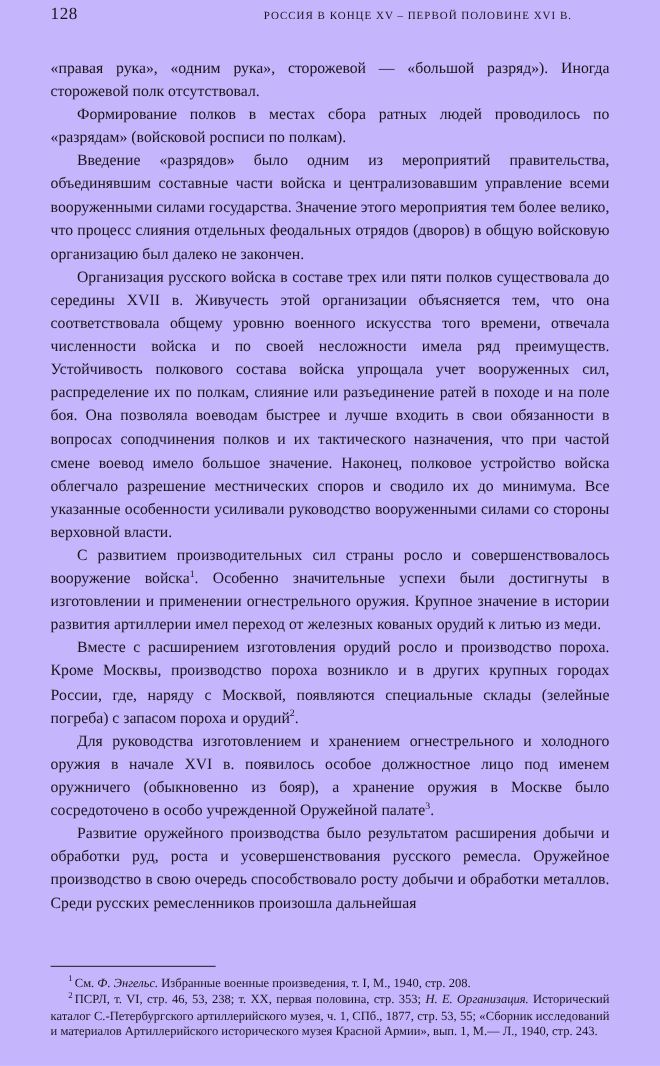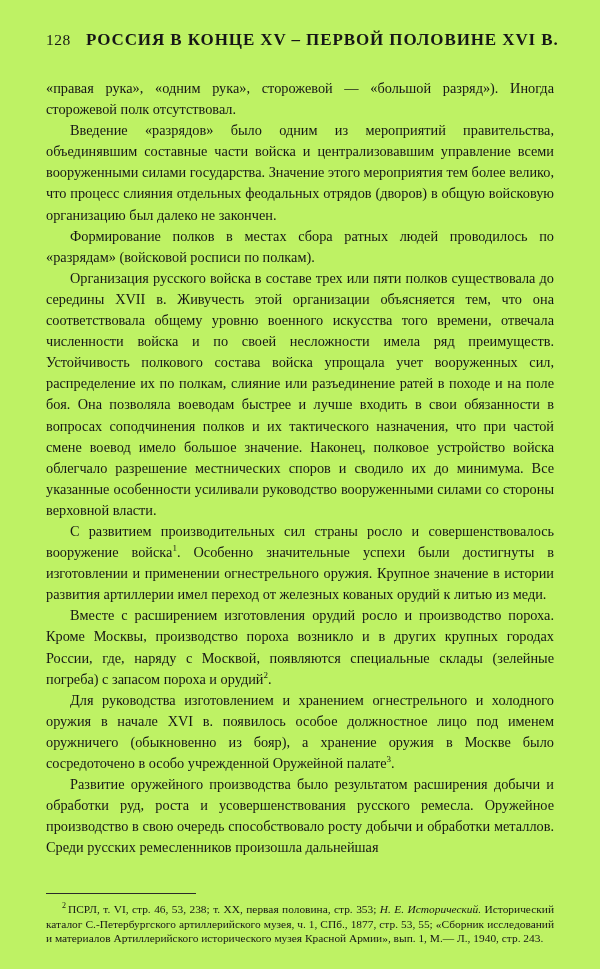--- a/index.html
+++ b/index.html
@@ -12,43 +12,42 @@
     background: #ffffff;
     font-family: "Liberation Serif", serif;
     color: #161616;
     overflow: hidden;
   }
   .page {
     position: relative;
     width: 600px;
     height: 969px;
     box-sizing: border-box;
-    padding: 30px 46px 0 46px;
-    background: #bef264;
+    padding: 4px 46px 0 46px;
+    background: #c4b5fd;
   }
   .running-head {
     display: flex;
     align-items: baseline;
     margin-bottom: 30px;
     height: 18px;
   }
   .folio {
     font-size: 15.5px;
     letter-spacing: 0.5px;
     width: 40px;
     flex: 0 0 auto;
   }
   .head-title {
     flex: 1 1 auto;
     text-align: right;
-    font-size: 17px;
+    font-size: 10px;
     letter-spacing: 0.9px;
     padding-right: 34px;
     white-space: nowrap;
-    font-weight: bold;
   }
   .body-text {
     font-size: 14.3px;
     line-height: 21.1px;
     text-align: justify;
     text-justify: inter-word;
   }
   .body-text p {
     margin: 0;
     text-indent: 24px;
@@ -96,29 +95,32 @@
 
 <div class="page">
 
   <div class="running-head">
     <div class="folio">128</div>
     <div class="head-title">РОССИЯ В КОНЦЕ XV – ПЕРВОЙ ПОЛОВИНЕ XVI В.</div>
   </div>
 
   <div class="body-text">
     <p class="noindent">«правая рука», «одним рука», сторожевой — «большой разряд»). Иногда сторожевой полк отсутствовал.</p>
+    <p>Формирование полков в местах сбора ратных людей проводилось по «разрядам» (войсковой росписи по полкам).</p>
     <p>Введение «разрядов» было одним из мероприятий правительства, объединявшим составные части войска и централизовавшим управление всеми вооруженными силами государства. Значение этого мероприятия тем более велико, что процесс слияния отдельных феодальных отрядов (дворов) в общую войсковую организацию был далеко не закончен.</p>
-    <p>Формирование полков в местах сбора ратных людей проводилось по «разрядам» (войсковой росписи по полкам).</p>
     <p>Организация русского войска в составе трех или пяти полков существовала до середины XVII в. Живучесть этой организации объясняется тем, что она соответствовала общему уровню военного искусства того времени, отвечала численности войска и по своей несложности имела ряд преимуществ. Устойчивость полкового состава войска упрощала учет вооруженных сил, распределение их по полкам, слияние или разъединение ратей в походе и на поле боя. Она позволяла воеводам быстрее и лучше входить в свои обязанности в вопросах соподчинения полков и их тактического назначения, что при частой смене воевод имело большое значение. Наконец, полковое устройство войска облегчало разрешение местнических споров и сводило их до минимума. Все указанные особенности усиливали руководство вооруженными силами со стороны верховной власти.</p>
     <p>С развитием производительных сил страны росло и совершенствовалось вооружение войска<sup>1</sup>. Особенно значительные успехи были достигнуты в изготовлении и применении огнестрельного оружия. Крупное значение в истории развития артиллерии имел переход от железных кованых орудий к литью из меди.</p>
     <p>Вместе с расширением изготовления орудий росло и производство пороха. Кроме Москвы, производство пороха возникло и в других крупных городах России, где, наряду с Москвой, появляются специальные склады (зелейные погреба) с запасом пороха и орудий<sup>2</sup>.</p>
     <p>Для руководства изготовлением и хранением огнестрельного и холодного оружия в начале XVI в. появилось особое должностное лицо под именем оружничего (обыкновенно из бояр), а хранение оружия в Москве было сосредоточено в особо учрежденной Оружейной палате<sup>3</sup>.</p>
     <p>Развитие оружейного производства было результатом расширения добычи и обработки руд, роста и усовершенствования русского ремесла. Оружейное производство в свою очередь способствовало росту добычи и обработки металлов. Среди русских ремесленников произошла дальнейшая</p>
   </div>
 
   <div class="notes">
     <div class="notes-rule"></div>
     <div class="note">
-      <span class="marker">2</span><span>ПСРЛ, т. VI, стр. 46, 53, 238; т. XX, первая половина, стр. 353; <span class="it">Н. Е. Исторический.</span> Исторический каталог С.-Петербургского артиллерийского музея, ч. 1, СПб., 1877, стр. 53, 55; «Сборник исследований и материалов Артиллерийского исторического музея Красной Армии», вып. 1, М.— Л., 1940, стр. 243.</span>
+      <span class="marker">1</span><span>См. <span class="it">Ф. Энгельс.</span> Избранные военные произведения, т. I, М., 1940, стр. 208.</span>
+    </div>
+    <div class="note">
+      <span class="marker">2</span><span>ПСРЛ, т. VI, стр. 46, 53, 238; т. XX, первая половина, стр. 353; <span class="it">Н. Е. Организация.</span> Исторический каталог С.-Петербургского артиллерийского музея, ч. 1, СПб., 1877, стр. 53, 55; «Сборник исследований и материалов Артиллерийского исторического музея Красной Армии», вып. 1, М.— Л., 1940, стр. 243.</span>
     </div>
   </div>
 
 </div>
 
 </body></html>

